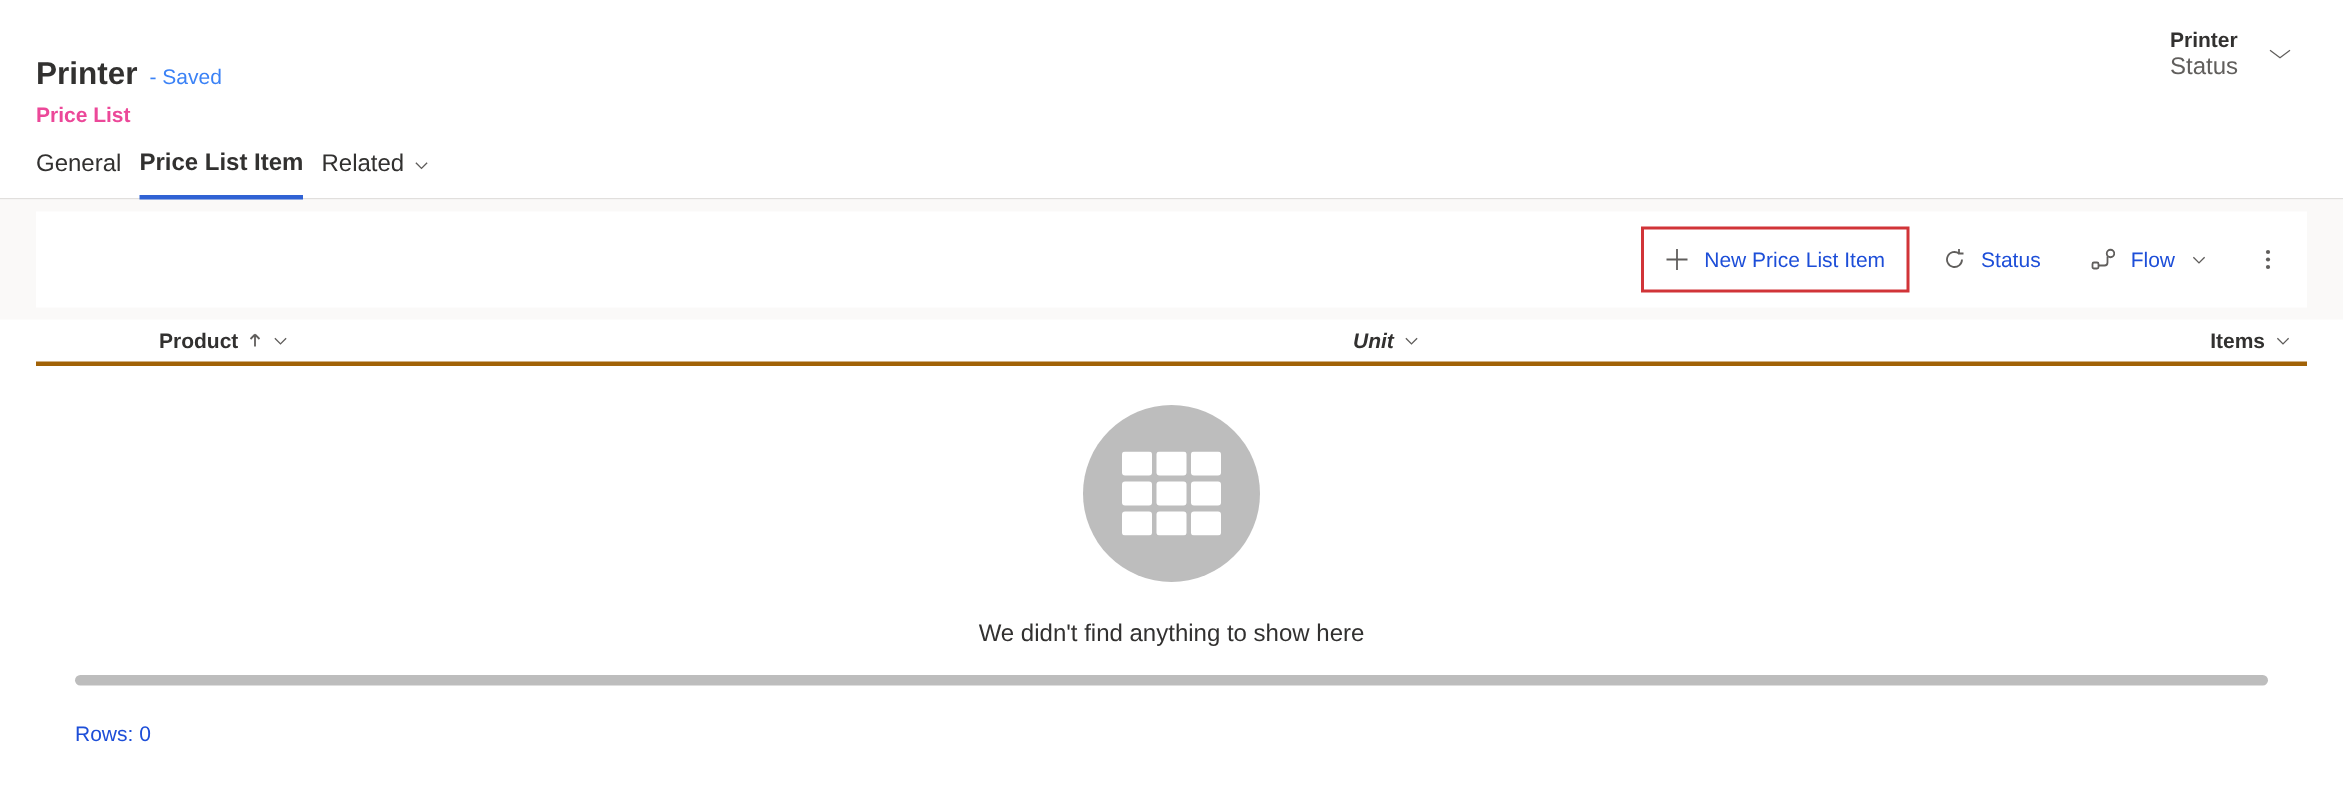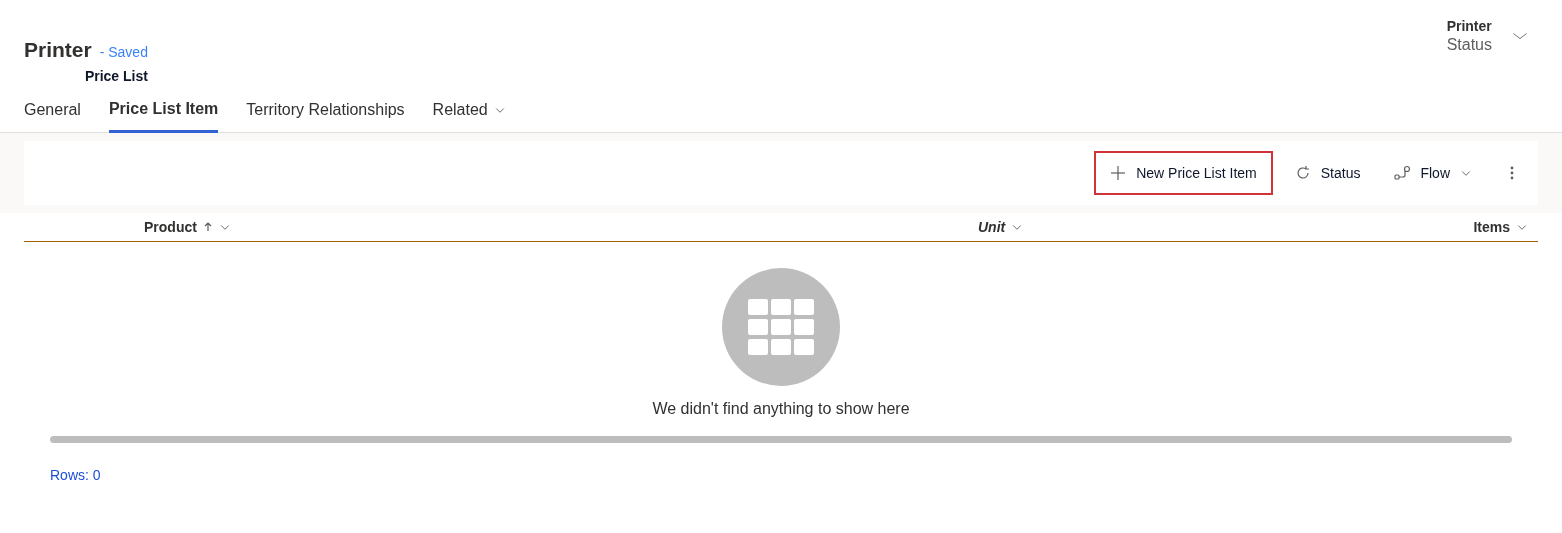--- a/index.html
+++ b/index.html
@@ -8,49 +8,49 @@
       font-size: 14px;
       color: #323130;
       background: #fff;
       width: 1562px;
     }
     .header-region { padding: 18px 24px 4px 24px; display: flex; justify-content: space-between; align-items: flex-start; }
     .title-block { }
     .title-line { display: flex; align-items: baseline; gap: 8px; }
     .record-title { font-size: 21px; font-weight: 600; color: #323130; margin-top: 20px; }
     .saved-indicator { font-size: 14px; color: #3b82f6; }
-    .entity-label { font-size: 14px; font-weight: 600; color: #0f172a; margin-top: 6px; text-align: right; }
+    .entity-label { font-size: 14px; font-weight: 600; color: #ec4899; margin-top: 6px; }
     .status-block { text-align: left; padding-right: 8px; display: flex; align-items: center; gap: 18px; }
     .status-inner {}
     .status-value { font-size: 14px; font-weight: 600; color: #323130; }
     .status-label { font-size: 16px; color: #605e5c; margin-top: 2px; }
     .chevron-down-wide { width: 20px; height: 20px; stroke: #605e5c; fill: none; stroke-width: 1; cursor: pointer; }
-    .tab-bar { display: flex; gap: 28px; padding: 12px 24px 0 24px; border-bottom: 1px solid #e1dfdd; }
+    .tab-bar { display: flex; gap: 12px; padding: 12px 24px 0 24px; border-bottom: 1px solid #e1dfdd; }
     .tab { font-size: 16px; padding-bottom: 12px; cursor: pointer; color: #323130; display: flex; align-items: center; gap: 6px; }
     .tab.active { font-weight: 600; border-bottom: 3px solid #3062d4; margin-bottom: -1px; }
     .toolbar-region { background: #faf9f8; padding: 8px 0; }
     .toolbar { background: #fff; margin: 0 24px; display: flex; justify-content: flex-end; align-items: center; gap: 10px; padding: 10px 8px; }
-    .tool-btn { display: flex; align-items: center; gap: 10px; padding: 6px 12px; cursor: pointer; font-size: 14px; color: #0f172a; }
+    .tool-btn { display: flex; align-items: center; gap: 10px; padding: 6px 12px; cursor: pointer; font-size: 14px; color: #1d4ed8; }
     .tool-btn.highlighted { border: 2px solid #d13438; padding: 12px 14px; }
     .tool-icon { width: 16px; height: 16px; stroke: #605e5c; fill: none; stroke-width: 1.2; }
     .more-dots { width: 16px; height: 16px; fill: #605e5c; cursor: pointer; margin: 0 10px; }
     .grid-region { margin: 0 24px; }
-    .grid-header { display: flex; border-bottom: 1px solid #a16207; padding: 6px 0; gap: 38px; }
+    .grid-header { display: flex; border-bottom: 3px solid #a16207; padding: 6px 0; }
     .col { display: flex; align-items: center; gap: 6px; font-weight: 600; color: #323130; cursor: pointer; font-size: 14px; }
     .col-checkbox { width: 58px; }
     .col-product { flex: 0 0 820px; padding-left: 24px; }
     .col-unit { flex: 1; font-style: italic; }
     .col-amount { width: 120px; justify-content: flex-end; padding-right: 10px; }
     .sort-arrow { width: 10px; height: 10px; fill: #605e5c; }
     .col-chevron { width: 12px; height: 12px; stroke: #605e5c; fill: none; stroke-width: 1.2; }
     .empty-state { display: flex; flex-direction: column; align-items: center; padding: 26px 0 18px 0; }
     .empty-circle { width: 118px; height: 118px; border-radius: 50%; background: #bdbdbd; display: flex; align-items: center; justify-content: center; }
     .empty-grid-icon { width: 66px; height: 56px; }
     .empty-grid-icon rect { fill: #fff; }
-    .empty-text { margin-top: 14px; font-size: 16px; color: #323130; }
+    .empty-text { margin-top: 26px; font-size: 16px; color: #323130; }
     .fake-scrollbar { height: 7px; background: #bdbdbd; border-radius: 4px; margin: 0 26px 14px 26px; }
     .footer { padding: 10px 26px 20px 26px; font-size: 14px; color: #1d4ed8; }
   </style>
 </head>
 <body>
 
 <div class="header-region">
   <div class="title-block">
     <div class="title-line">
       <span class="record-title">Printer</span>
@@ -65,21 +65,20 @@
     </div>
     <svg class="chevron-down-wide" viewBox="0 0 24 24">
         <polyline points="4 9 12 15 20 9"></polyline>
       </svg>
   </div>
 </div>
 
 <div class="tab-bar">
   <div class="tab">General</div>
   <div class="tab active">Price List Item</div>
-  <div class="tab">Territory Relationships</div>
   <div class="tab">
     <span>Related</span>
     <svg class="col-chevron" viewBox="0 0 16 16">
         <polyline points="3 6 8 11 13 6"></polyline>
       </svg>
   </div>
 </div>
 
 <div class="toolbar-region">
   <div class="toolbar">

